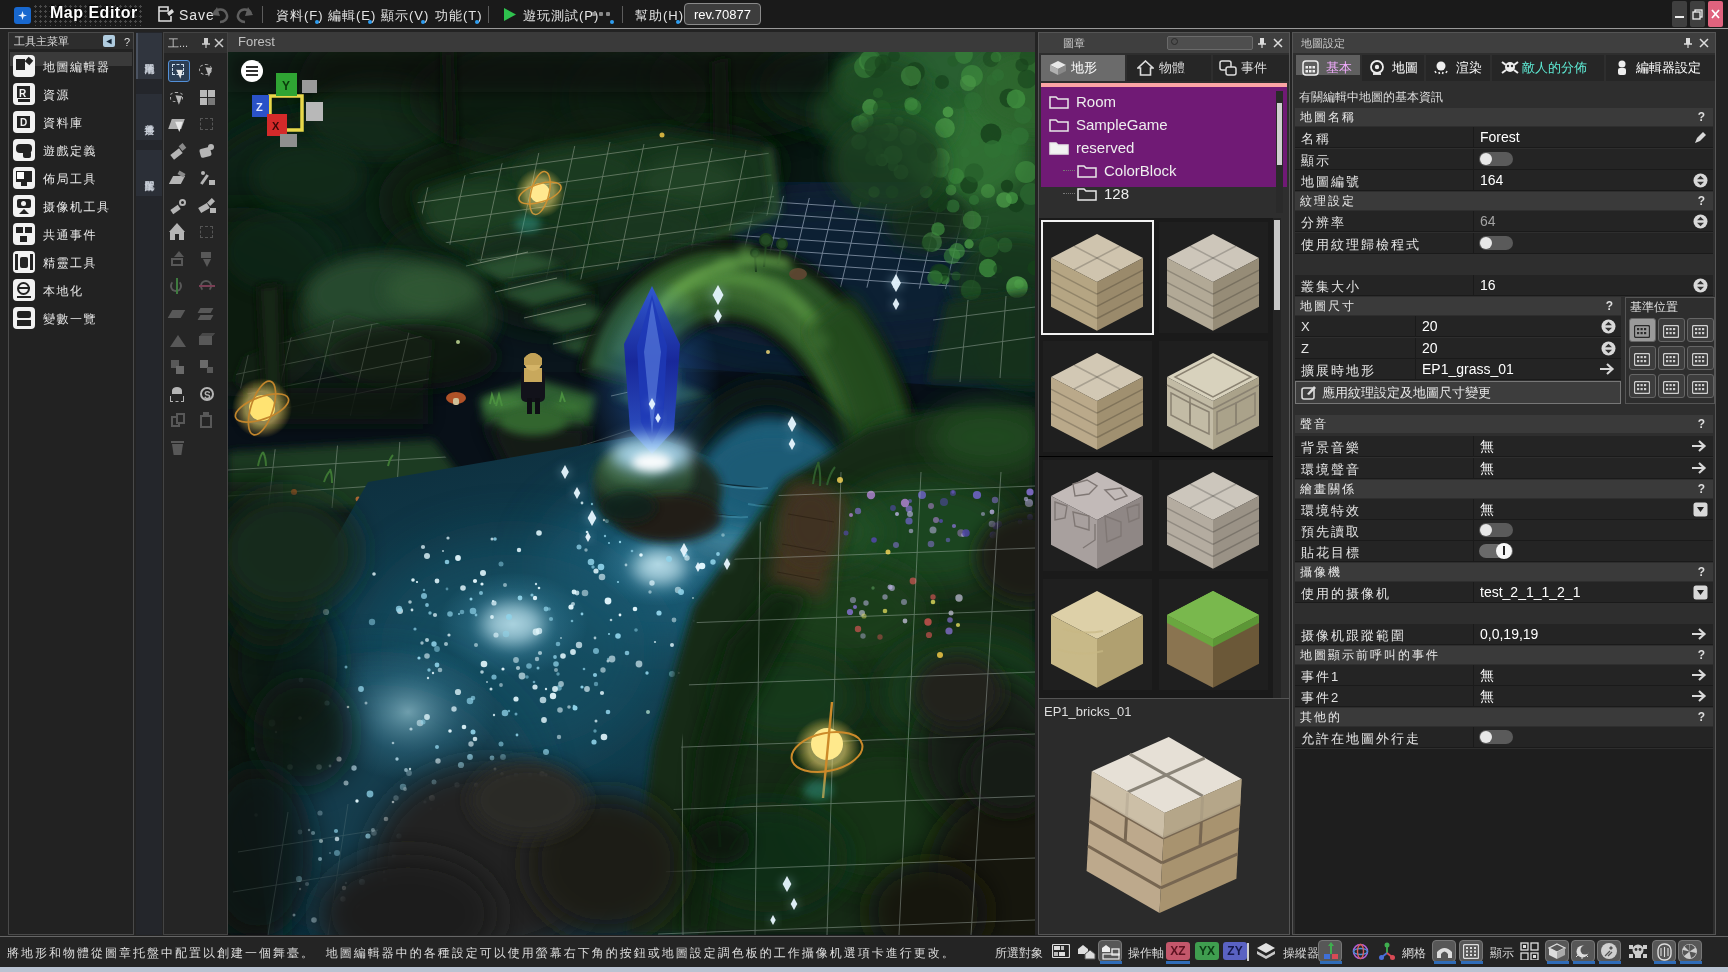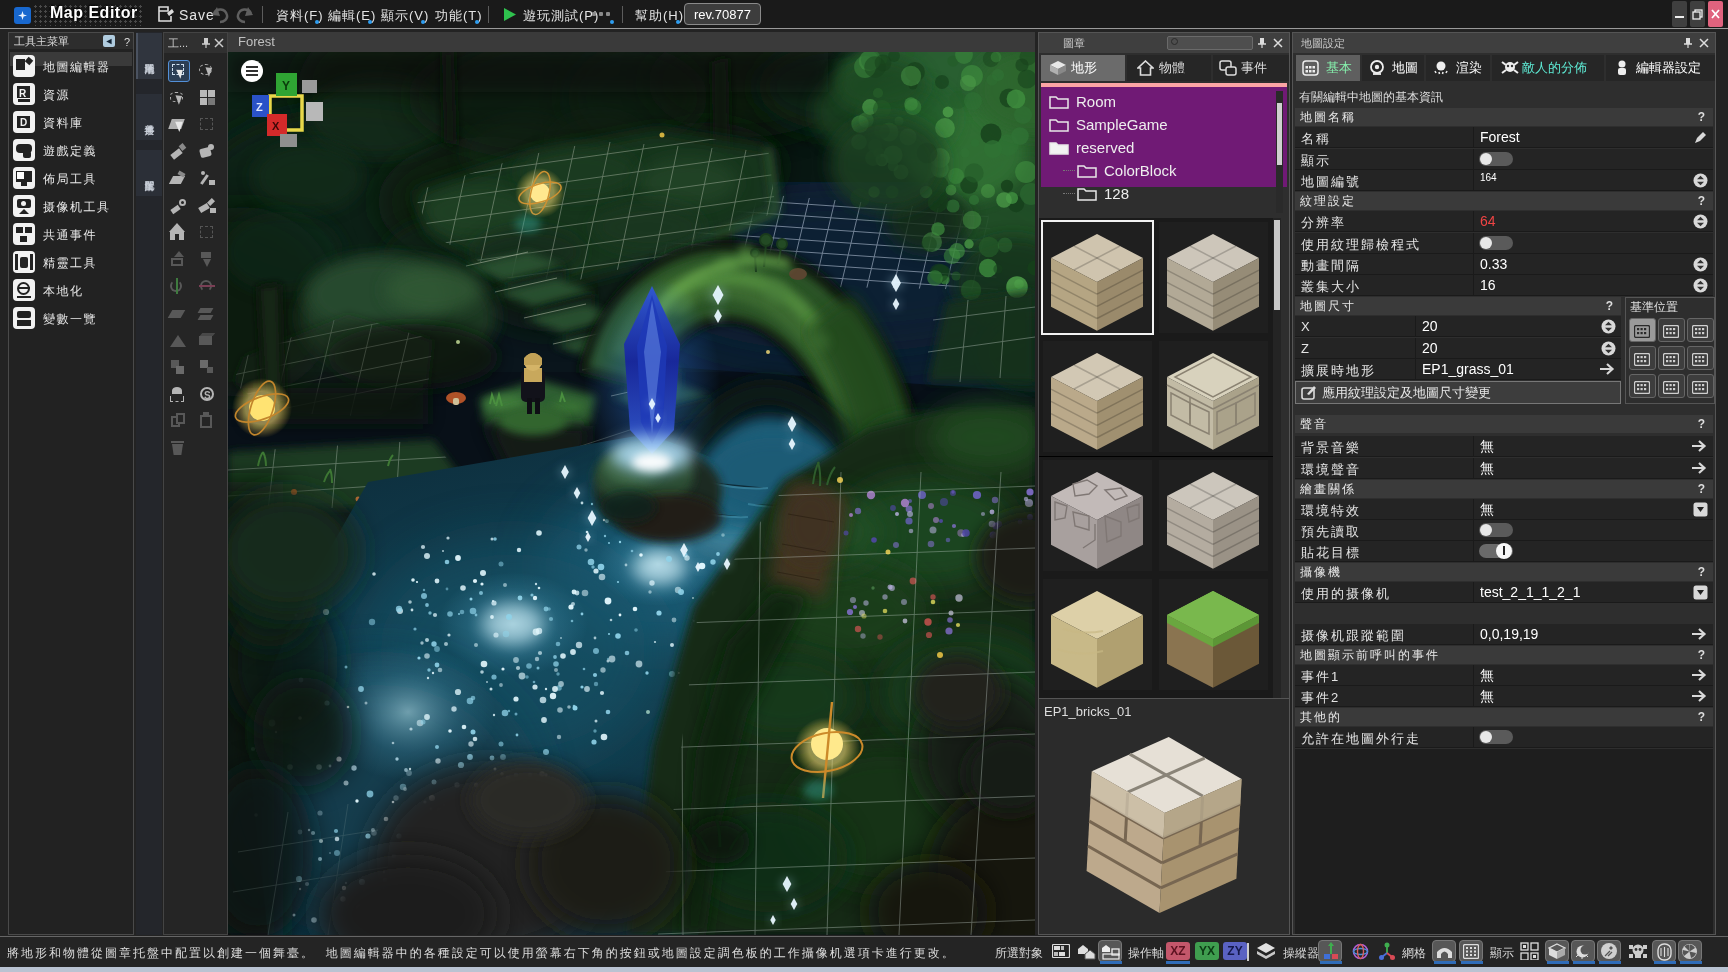--- a/index.html
+++ b/index.html
@@ -1415,21 +1415,21 @@
       </div>
     </div>
 <div id="mapset">
       <div class="abs" style="left:0;top:0;width:422px;height:20px;background:#3f3f3f;color:#ccc;font-size:11px;line-height:20px;"><span style="padding-left:8px;">地圖設定</span><svg class="abs" style="right:22px;top:4px" width="10" height="12">
           <rect x="3" y="1" width="4" height="6" fill="#ddd"></rect>
           <line x1="1" y1="7" x2="9" y2="7" stroke="#ddd" stroke-width="1.5"></line>
           <line x1="5" y1="7" x2="5" y2="11" stroke="#ddd" stroke-width="1.2"></line>
         </svg><svg class="abs" style="right:6px;top:4px" width="10" height="12">
           <path d="M1 2 L9 10 M9 2 L1 10" stroke="#ddd" stroke-width="1.5"></path>
         </svg></div>
-      <div class="abs" style="left:3px;top:22px;width:64px;height:26px;background:#5f5f5f;color:#86efac;font-size:13px;line-height:26px;"><svg class="abs" style="left:6px;top:5px" width="17" height="16">
+      <div class="abs" style="left:3px;top:22px;width:64px;height:20px;background:#5f5f5f;color:#f0abfc;font-size:13px;line-height:26px;"><svg class="abs" style="left:6px;top:5px" width="17" height="16">
           <rect x="1" y="1" width="15" height="14" rx="3" fill="none" stroke="#eee" stroke-width="1.5"></rect>
           <g fill="#eee">
             <rect x="3.5" y="6" width="2.5" height="2.5"></rect>
             <rect x="7" y="6" width="2.5" height="2.5"></rect>
             <rect x="10.5" y="6" width="2.5" height="2.5"></rect>
             <rect x="3.5" y="10" width="2.5" height="2.5"></rect>
             <rect x="7" y="10" width="2.5" height="2.5"></rect>
             <rect x="10.5" y="10" width="2.5" height="2.5"></rect>
           </g>
         </svg><span style="margin-left:30px;">基本</span></div>
@@ -1479,53 +1479,44 @@
         <span style="position:absolute;left:178px;top:0;width:1px;height:21px;background:#1a1a1a;"></span>
         <span style="position:absolute;left:184px;top:0;width:40px;height:21px;">
           <span style="position:absolute;left:0;top:3px;width:34px;height:14px;background:#5a5a5a;border-radius:7px;">
             <span style="position:absolute;left:1px;top:1px;width:12px;height:12px;background:#e8e8e8;border-radius:50%;"></span>
           </span>
         </span>
       </div>
       <div class="abs" style="left:2px;top:137px;width:418px;height:21px;background:#242424;border-bottom:1px solid #1a1a1a;">
         <span style="position:absolute;left:6px;top:3px;color:#e4e4e4;font-size:13px;letter-spacing:2px;">地圖編號</span>
         <span style="position:absolute;left:178px;top:0;width:1px;height:21px;background:#1a1a1a;"></span>
-        <span style="position:absolute;left:185px;top:2px;color:#fff;font-size:10px;">164</span>
+        <span style="position:absolute;left:185px;top:2px;color:#fff;font-size:14px;">164</span>
         <span style="position:absolute;right:5px;top:3px;"><svg width="15" height="15" viewBox="0 0 15 15">
             <circle cx="7.5" cy="7.5" r="7" fill="#d8d8d8"></circle>
             <path d="M4 6.2 L7.5 2.8 L11 6.2 Z M4 8.8 L7.5 12.2 L11 8.8 Z" fill="#333"></path>
           </svg></span>
       </div>
       <div class="abs" style="left:2px;top:159px;width:418px;height:18px;background:#3a3a3a;color:#e8e8e8;font-size:12px;line-height:18px;letter-spacing:2px;"><span style="padding-left:5px;">紋理設定</span><span style="position:absolute;right:6px;color:#ddd;font-weight:bold;">?</span></div>
       <div class="abs" style="left:2px;top:178px;width:418px;height:21px;background:#242424;border-bottom:1px solid #1a1a1a;">
         <span style="position:absolute;left:6px;top:3px;color:#e4e4e4;font-size:13px;letter-spacing:2px;">分辨率</span>
         <span style="position:absolute;left:178px;top:0;width:1px;height:21px;background:#1a1a1a;"></span>
-        <span style="position:absolute;left:185px;top:2px;color:#ef4444;font-size:14px;">64</span>
+        <span style="position:absolute;left:185px;top:2px;color:#a3a3a3;font-size:14px;">64</span>
         <span style="position:absolute;right:5px;top:3px;"><svg width="15" height="15" viewBox="0 0 15 15">
             <circle cx="7.5" cy="7.5" r="7" fill="#d8d8d8"></circle>
             <path d="M4 6.2 L7.5 2.8 L11 6.2 Z M4 8.8 L7.5 12.2 L11 8.8 Z" fill="#333"></path>
           </svg></span>
       </div>
       <div class="abs" style="left:2px;top:200px;width:418px;height:21px;background:#242424;border-bottom:1px solid #1a1a1a;">
         <span style="position:absolute;left:6px;top:3px;color:#e4e4e4;font-size:13px;letter-spacing:2px;">使用紋理歸檢程式</span>
         <span style="position:absolute;left:178px;top:0;width:1px;height:21px;background:#1a1a1a;"></span>
         <span style="position:absolute;left:184px;top:0;width:40px;height:21px;">
           <span style="position:absolute;left:0;top:3px;width:34px;height:14px;background:#5a5a5a;border-radius:7px;">
             <span style="position:absolute;left:1px;top:1px;width:12px;height:12px;background:#e8e8e8;border-radius:50%;"></span>
           </span>
         </span>
-      </div>
-      <div class="abs" style="left:2px;top:221px;width:418px;height:21px;background:#242424;border-bottom:1px solid #1a1a1a;">
-        <span style="position:absolute;left:6px;top:3px;color:#e4e4e4;font-size:13px;letter-spacing:2px;">動畫間隔</span>
-        <span style="position:absolute;left:178px;top:0;width:1px;height:21px;background:#1a1a1a;"></span>
-        <span style="position:absolute;left:185px;top:2px;color:#fff;font-size:14px;">0.33</span>
-        <span style="position:absolute;right:5px;top:3px;"><svg width="15" height="15" viewBox="0 0 15 15">
-            <circle cx="7.5" cy="7.5" r="7" fill="#d8d8d8"></circle>
-            <path d="M4 6.2 L7.5 2.8 L11 6.2 Z M4 8.8 L7.5 12.2 L11 8.8 Z" fill="#333"></path>
-          </svg></span>
       </div>
       <div class="abs" style="left:2px;top:242px;width:418px;height:21px;background:#242424;border-bottom:1px solid #1a1a1a;">
         <span style="position:absolute;left:6px;top:3px;color:#e4e4e4;font-size:13px;letter-spacing:2px;">叢集大小</span>
         <span style="position:absolute;left:178px;top:0;width:1px;height:21px;background:#1a1a1a;"></span>
         <span style="position:absolute;left:185px;top:2px;color:#fff;font-size:14px;">16</span>
         <span style="position:absolute;right:5px;top:3px;"><svg width="15" height="15" viewBox="0 0 15 15">
             <circle cx="7.5" cy="7.5" r="7" fill="#d8d8d8"></circle>
             <path d="M4 6.2 L7.5 2.8 L11 6.2 Z M4 8.8 L7.5 12.2 L11 8.8 Z" fill="#333"></path>
           </svg></span>
       </div>

